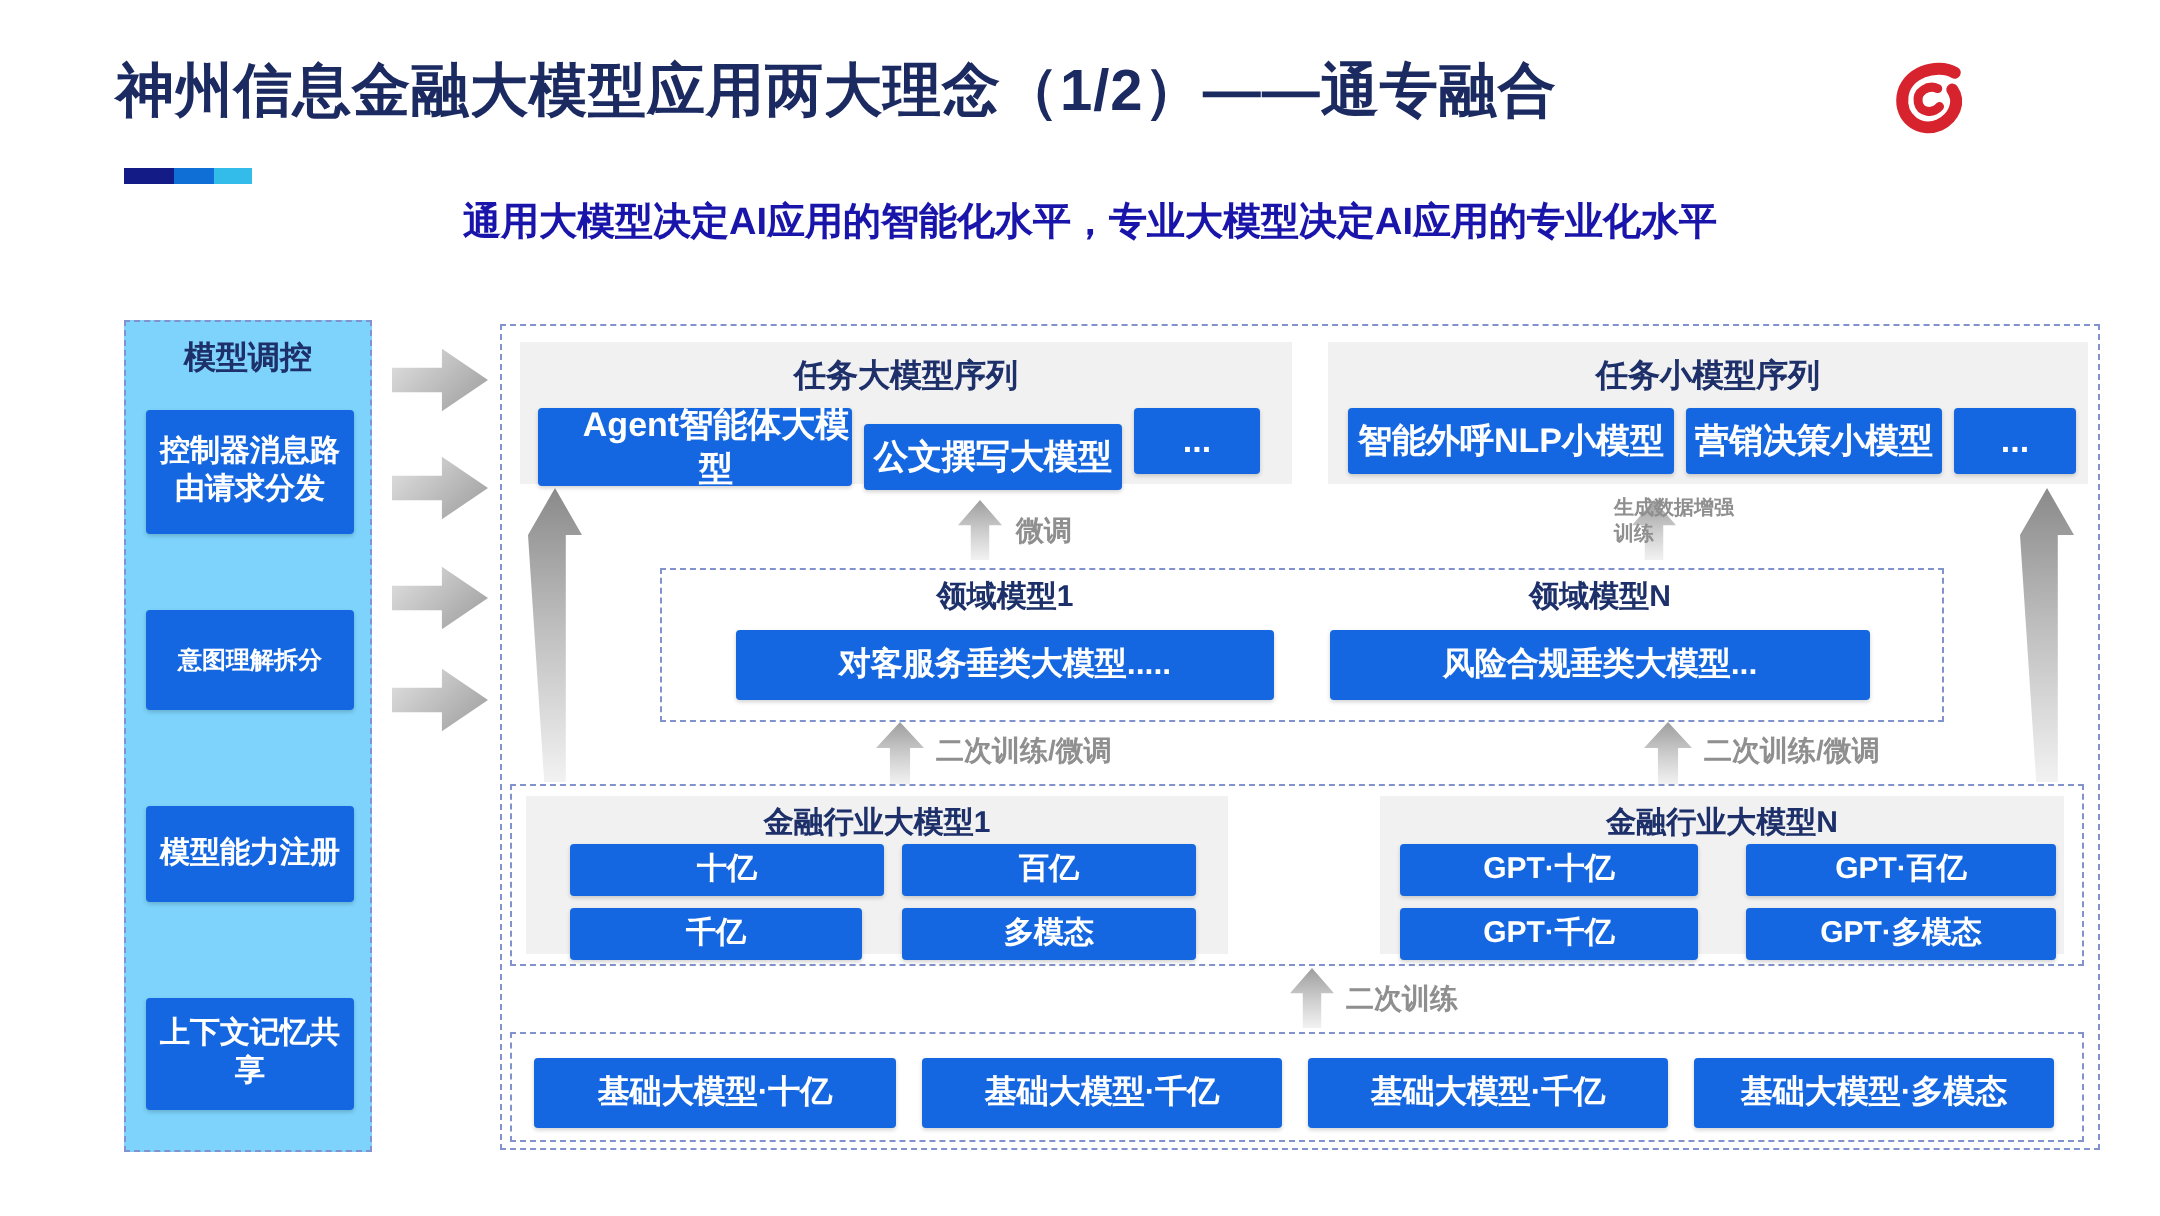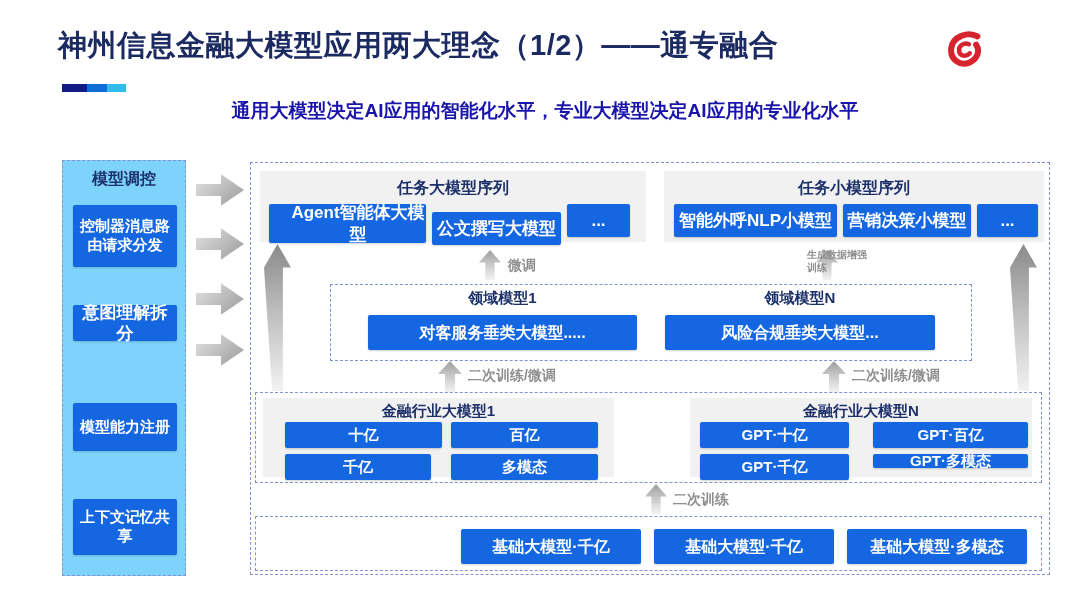--- a/index.html
+++ b/index.html
@@ -58,21 +58,21 @@
       <g fill="none" stroke="#d7232e" stroke-linecap="round">
         <path d="M36 10 C28 3, 12 5, 8 16 C4 27, 13 36, 23 34 C31 32, 36 25, 33 18" stroke-width="6" transform="rotate(-12 22 21)"></path>
         <path d="M26 16 C22 13, 15 15, 15 21 C15 26, 21 28, 25 25" stroke-width="4.5" transform="rotate(-12 22 21)"></path>
       </g>
     </svg>
   </div>
 
   <div class="abs dashed" style="left:62px;top:160px;width:124px;height:416px;background:#7dd3fc;">
     <div class="abs sec-head" style="left:0;top:8px;width:100%;font-size:16px;">模型调控</div>
     <div class="abs bluebox" style="left:10px;top:44px;width:104px;height:62px;font-size:15px;padding:2px;">控制器消息路由请求分发</div>
-    <div class="abs bluebox" style="left:10px;top:144px;width:104px;height:36px;font-size:17px;padding:2px;">意图理解拆分</div>
+    <div class="abs bluebox" style="left:10px;top:144px;width:104px;height:50px;font-size:12px;padding:2px;">意图理解拆分</div>
     <div class="abs bluebox" style="left:10px;top:242px;width:104px;height:48px;font-size:15px;padding:2px;">模型能力注册</div>
     <div class="abs bluebox" style="left:10px;top:338px;width:104px;height:56px;font-size:15px;padding:2px;">上下文记忆共享</div>
   </div>
 
   <div class="abs arrow-right" style="left:196px;top:173px;width:48px;height:34px;"></div>
   <div class="abs arrow-right" style="left:196px;top:227px;width:48px;height:34px;"></div>
   <div class="abs arrow-right" style="left:196px;top:282px;width:48px;height:34px;"></div>
   <div class="abs arrow-right" style="left:196px;top:333px;width:48px;height:34px;"></div>
 
   <div class="abs dashed" style="left:250px;top:162px;width:800px;height:413px;"></div>
@@ -120,23 +120,24 @@
   <div class="abs bluebox" style="left:451px;top:422px;width:147px;height:26px;font-size:15px;">百亿</div>
   <div class="abs bluebox" style="left:285px;top:454px;width:146px;height:26px;font-size:15px;">千亿</div>
   <div class="abs bluebox" style="left:451px;top:454px;width:147px;height:26px;font-size:15px;">多模态</div>
 
   <div class="abs panel" style="left:690px;top:398px;width:342px;height:79px;">
     <div class="abs sec-head" style="left:0;top:4px;width:100%;font-size:15px;">金融行业大模型N</div>
   </div>
   <div class="abs bluebox" style="left:700px;top:422px;width:149px;height:26px;font-size:15px;">GPT·十亿</div>
   <div class="abs bluebox" style="left:873px;top:422px;width:155px;height:26px;font-size:15px;">GPT·百亿</div>
   <div class="abs bluebox" style="left:700px;top:454px;width:149px;height:26px;font-size:15px;">GPT·千亿</div>
-  <div class="abs bluebox" style="left:873px;top:454px;width:155px;height:14px;font-size:15px;">GPT·多模态</div>
+  <div class="abs bluebox" style="left:873px;top:454px;width:155px;height:26px;font-size:15px;">GPT·多模态</div>
 
   <div class="abs arrow-up" style="left:645px;top:484px;width:22px;height:30px;"></div>
   <div class="abs graylbl" style="left:673px;top:491px;font-size:14px;">二次训练</div>
 
   <div class="abs dashed" style="left:255px;top:516px;width:787px;height:55px;"></div>
+  <div class="abs bluebox" style="left:267px;top:529px;width:181px;height:35px;font-size:16px;">基础大模型·十亿</div>
   <div class="abs bluebox" style="left:461px;top:529px;width:180px;height:35px;font-size:16px;">基础大模型·千亿</div>
   <div class="abs bluebox" style="left:654px;top:529px;width:180px;height:35px;font-size:16px;">基础大模型·千亿</div>
   <div class="abs bluebox" style="left:847px;top:529px;width:180px;height:35px;font-size:16px;">基础大模型·多模态</div>
 
 </div>
 
 </body></html>

